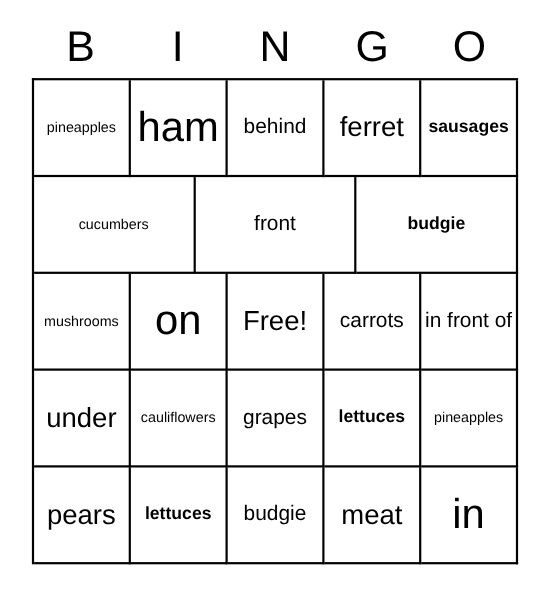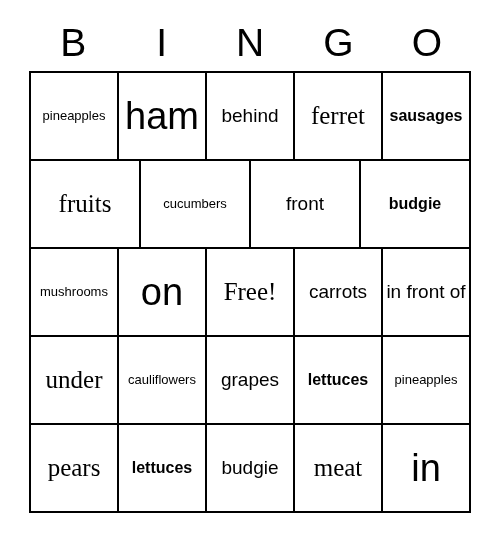--- a/index.html
+++ b/index.html
@@ -61,21 +61,21 @@
   }
   .cell-text {
     display: block;
     width: 100%;
     line-height: 1.12;
     word-break: break-word;
   }
   .sz-s   { font-size: 13px; }
   .sz-m   { font-size: 16px; font-weight: bold; }
   .sz-l   { font-size: 19px; }
-  .sz-xl  { font-size: 25px; font-family: Liberation Serif, serif; }
+  .sz-xl  { font-size: 25px; }
   .sz-xxl { font-size: 38px; }
 </style>
 </head>
 <body>
 
 <div id="card">
 
   <div id="header-row">
     <div class="header-letter">B</div>
     <div class="header-letter">I</div>
@@ -98,23 +98,20 @@
         </div>
       <div class="cell">
           <span class="cell-text sz-xl">ferret</span>
         </div>
       <div class="cell">
           <span class="cell-text sz-m">sausages</span>
         </div>
     </div>
 
     <div class="grid-row">
-      <div class="cell">
-          <span class="cell-text sz-xl">fruits</span>
-        </div>
       <div class="cell">
           <span class="cell-text sz-s">cucumbers</span>
         </div>
       <div class="cell">
           <span class="cell-text sz-l">front</span>
         </div>
       <div class="cell">
           <span class="cell-text sz-m">budgie</span>
         </div>
     </div>

